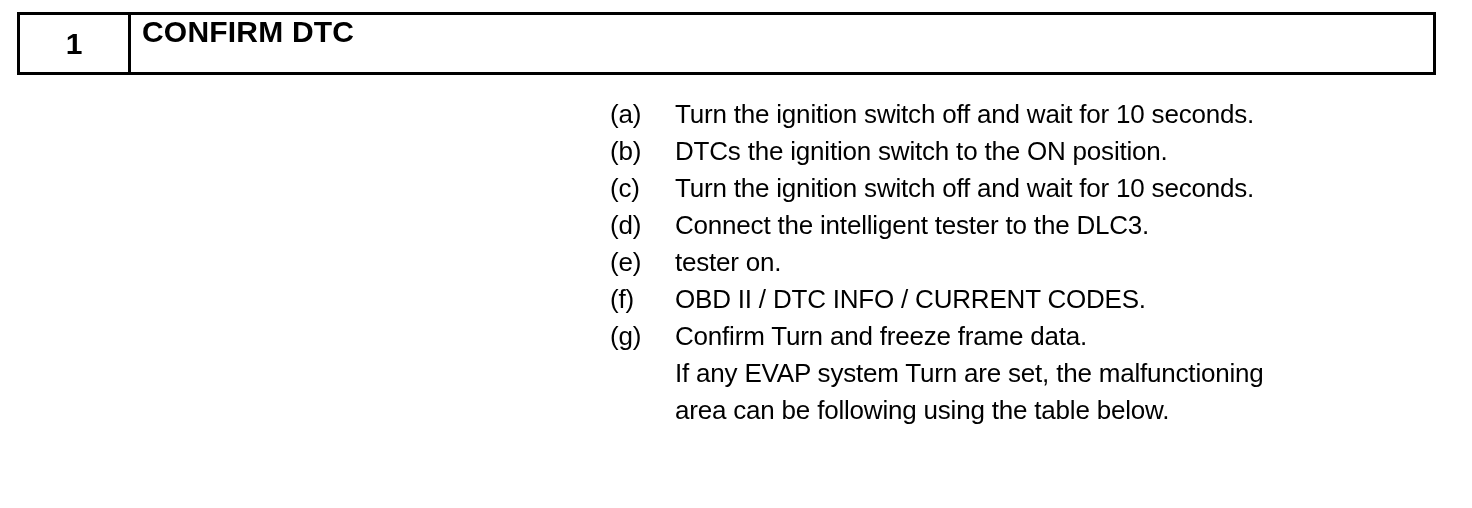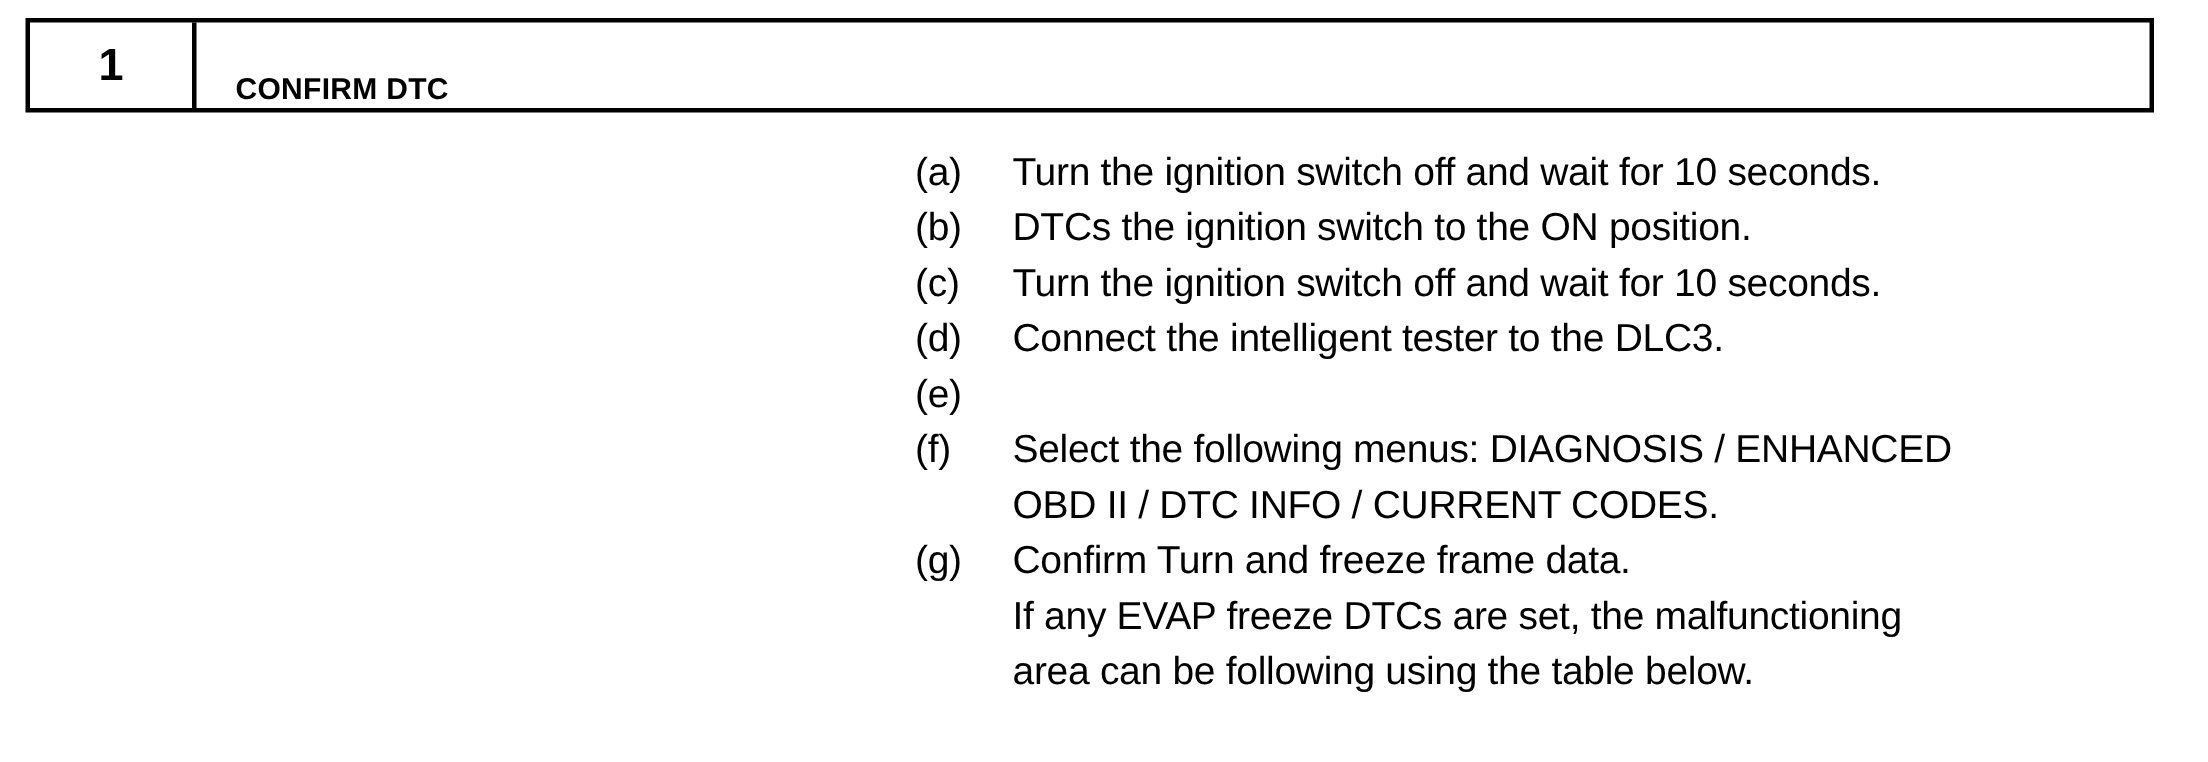--- a/index.html
+++ b/index.html
@@ -32,24 +32,24 @@
     box-sizing: border-box;
     display: flex;
     align-items: center;
     justify-content: center;
     font-weight: bold;
     font-size: 30px;
   }
   .title-cell {
     flex: 1;
     display: flex;
-    align-items: flex-end;
-    padding-left: 26px;
+    align-items: flex-start;
+    padding-left: 11px;
     font-weight: bold;
-    font-size: 20px;
+    font-size: 30px;
     letter-spacing: 0.2px;
   }
   .steps {
     position: absolute;
     left: 610px;
     top: 96px;
     font-size: 26px;
     line-height: 37px;
     letter-spacing: -0.2px;
   }
@@ -108,35 +108,35 @@
     <div class="step-row">
       <span class="marker">(d)</span>
       <div class="step-lines">
         <div class="line">Connect the intelligent tester to the DLC3.</div>
       </div>
     </div>
 
     <div class="step-row">
       <span class="marker">(e)</span>
       <div class="step-lines">
+        <div class="line">tester on.</div>
       </div>
     </div>
 
     <div class="step-row">
       <span class="marker">(f)</span>
       <div class="step-lines">
-        <div class="line">Select the following menus: DIAGNOSIS / ENHANCED</div>
         <div class="line">OBD II / DTC INFO / CURRENT CODES.</div>
       </div>
     </div>
 
     <div class="step-row">
       <span class="marker">(g)</span>
       <div class="step-lines">
         <div class="line">Confirm Turn and freeze frame data.</div>
-        <div class="line">If any EVAP freeze DTCs are set, the malfunctioning</div>
+        <div class="line">If any EVAP system Turn are set, the malfunctioning</div>
         <div class="line">area can be following using the table below.</div>
       </div>
     </div>
 
   </div>
 
 </div>
 
 </body></html>

